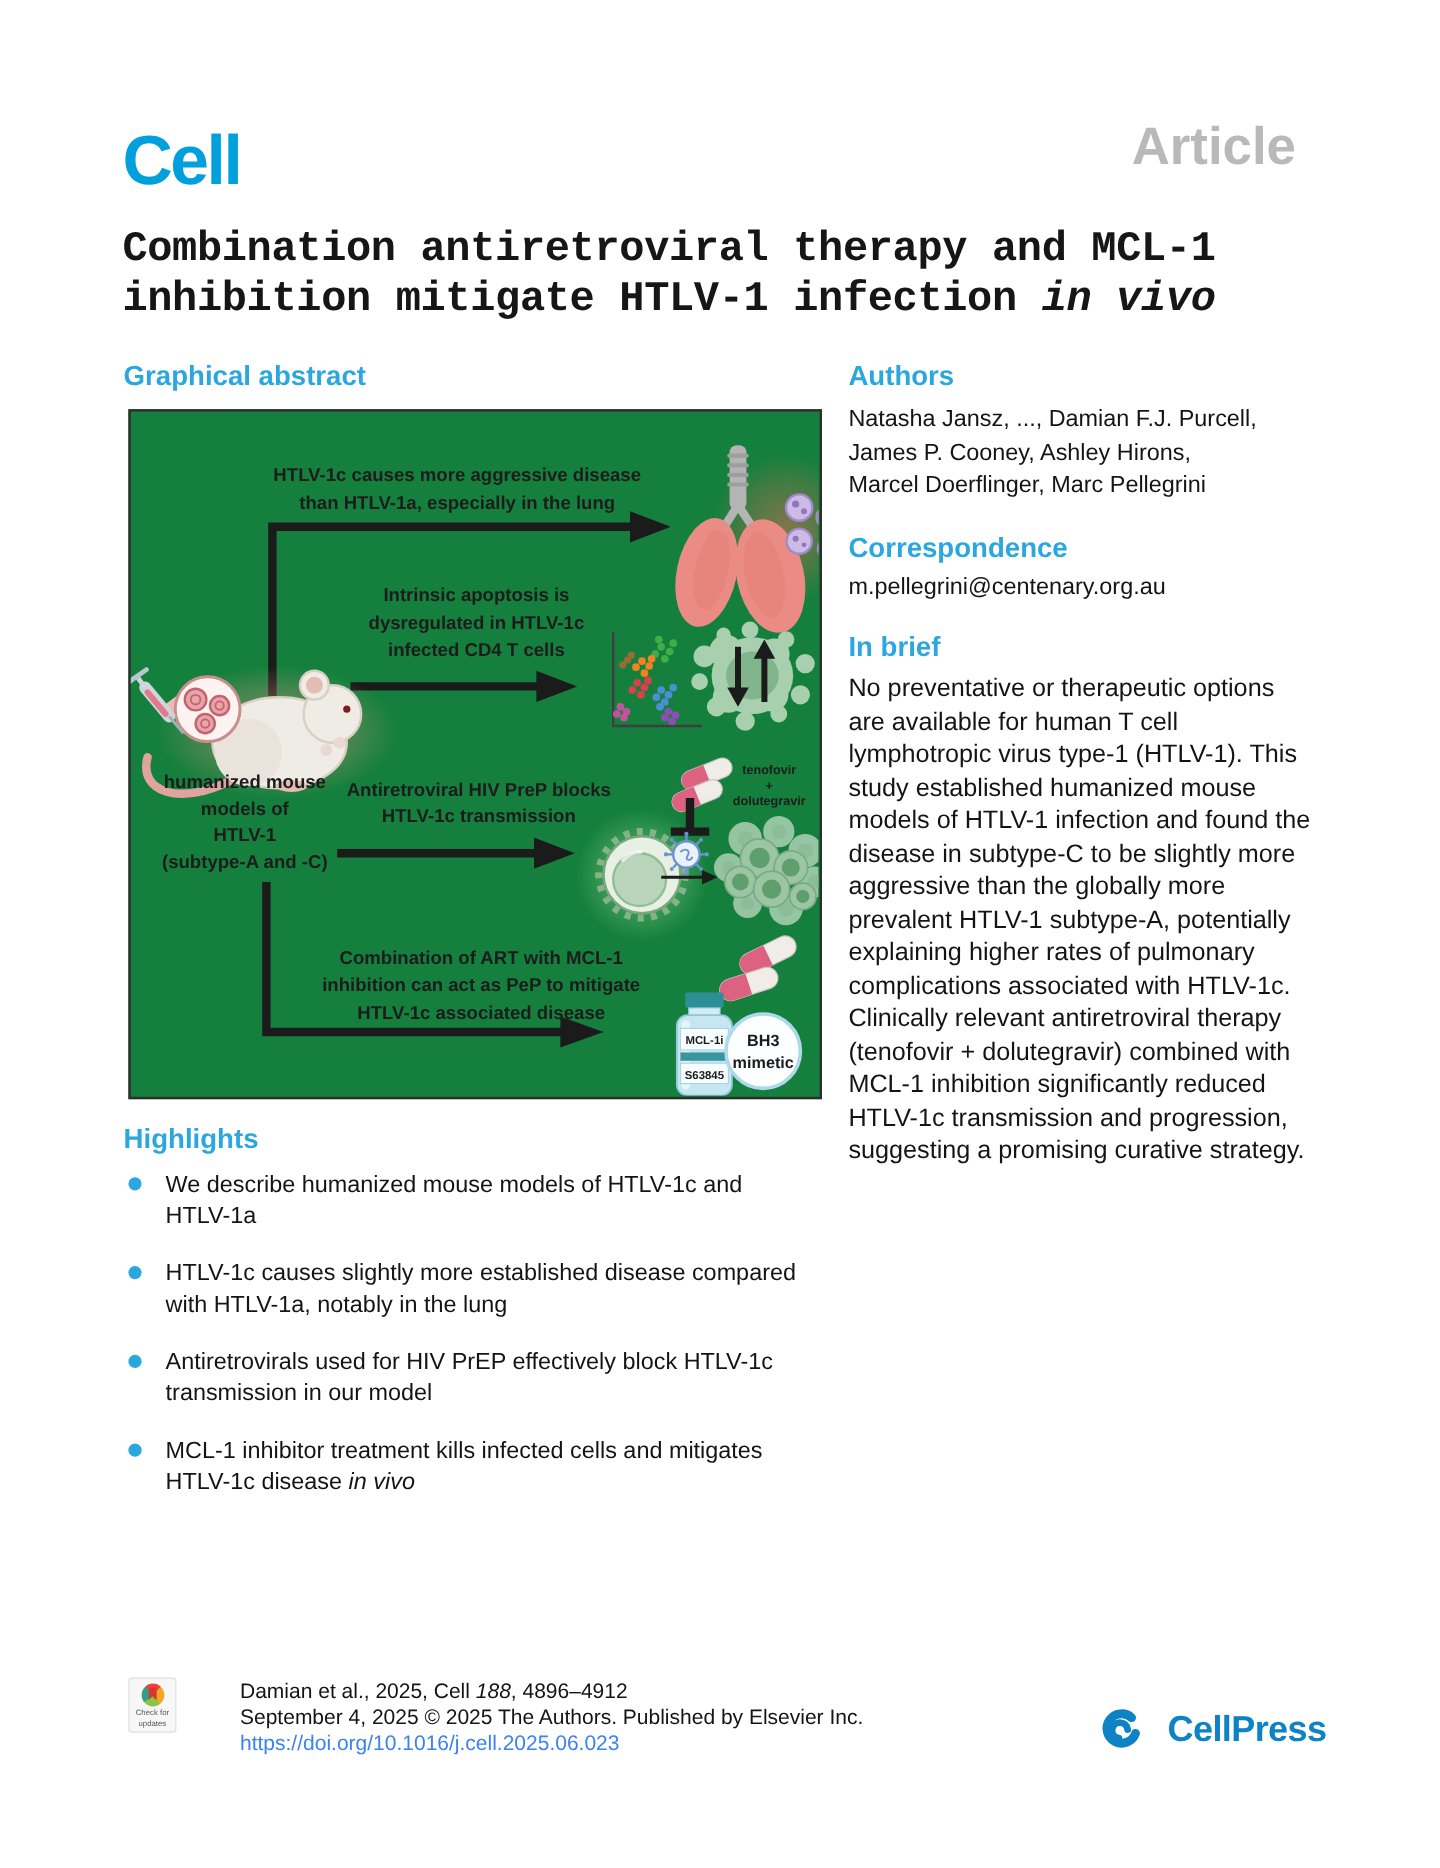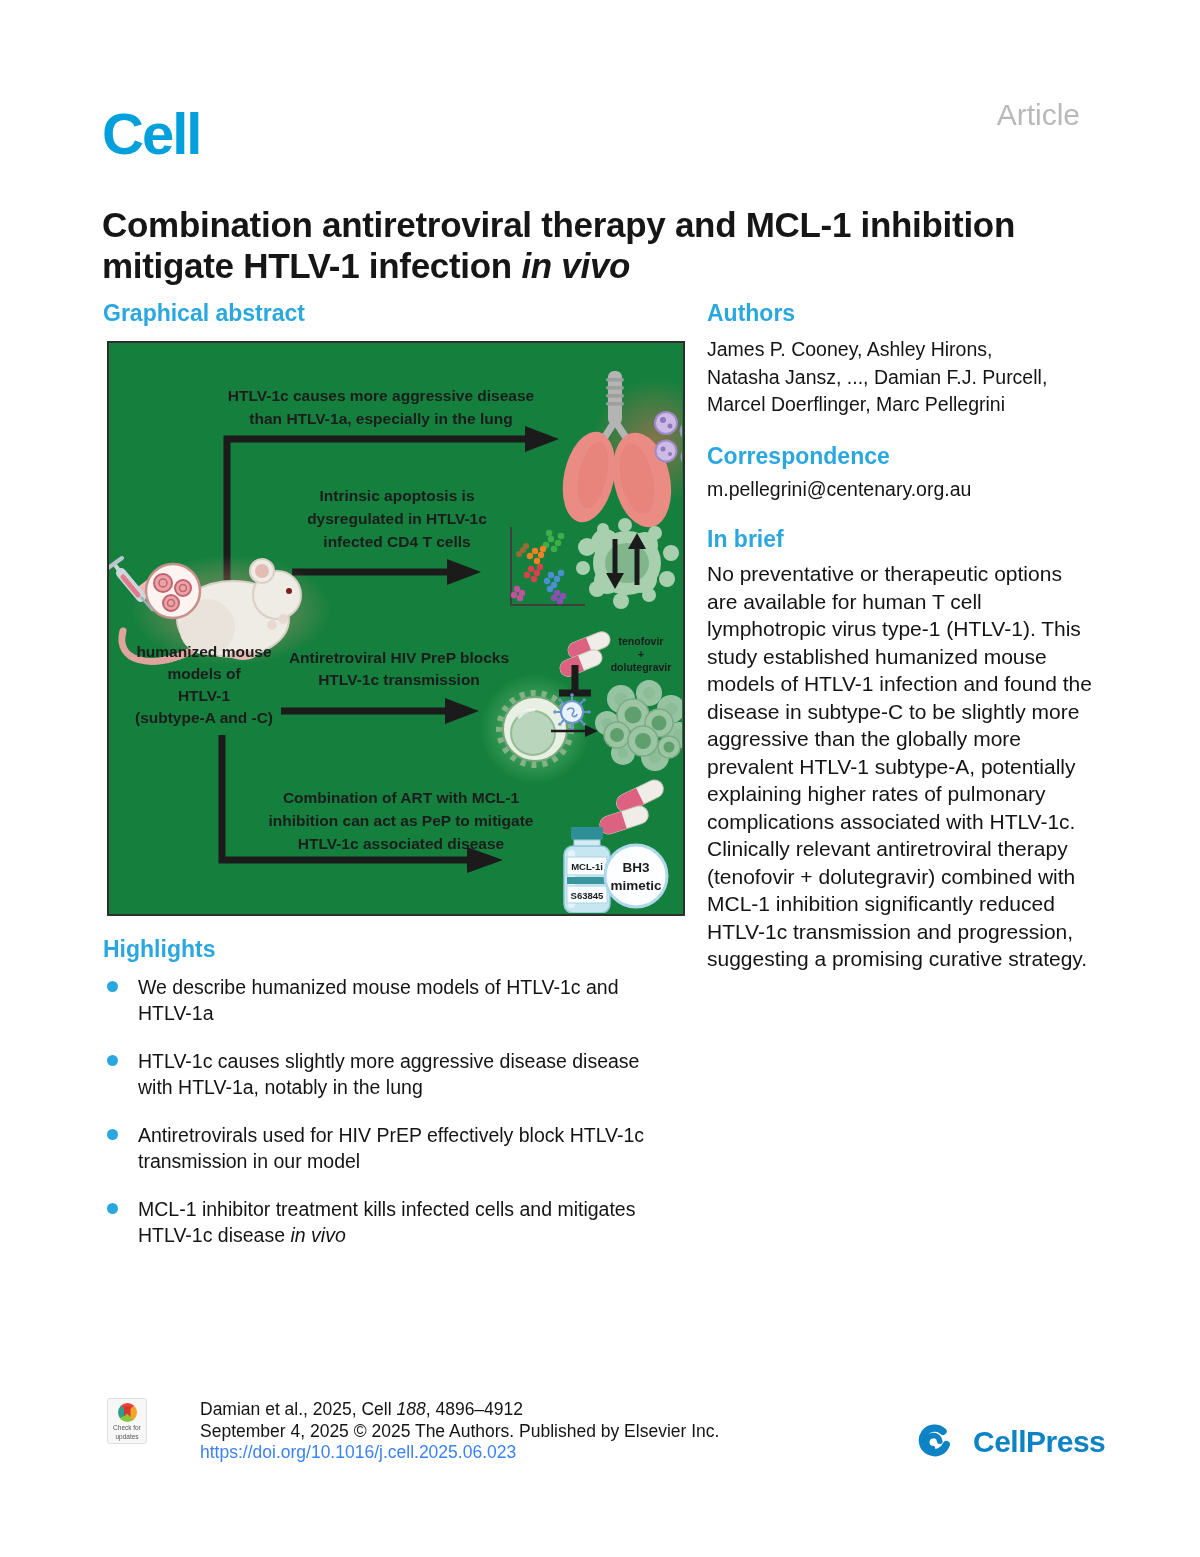--- a/index.html
+++ b/index.html
@@ -2,24 +2,24 @@
 <html><head>
 <meta charset="utf-8">
 <style>
   * { margin:0; padding:0; box-sizing:border-box; }
   html,body { width:1200px; height:1557px; background:#ffffff; overflow:hidden;
     font-family:"Liberation Sans", sans-serif; color:#141414; }
   .page { position:absolute; top:0; left:0; width:1200px; height:1557px;padding-left:48px; }
 
   #logo { position:absolute; left:102px; top:100px; font-size:58px; font-weight:bold;
     color:#00a0dc; letter-spacing:-2px; }
-  #article-type { position:absolute; right:120px; top:98px; font-size:30px; font-weight:normal;
+  #article-type { position:absolute; right:120px; top:98px; font-size:44px; font-weight:bold;
     color:#b9b9b9;text-align:center; }
-  #title { position:absolute; left:102px; top:204px; width:930px; font-size:35px;
-    font-weight:bold; color:#161616; line-height:41px; letter-spacing:-0.3px; }
+  #title { position:absolute; left:102px; top:188px; width:930px; font-size:35px;
+    font-weight:bold; color:#161616; line-height:41px; letter-spacing:-0.3px;font-family:Liberation Mono, monospace; }
   #title em { font-style:italic; }
 
   .section-heading { position:absolute; font-size:23px; font-weight:bold; color:#2ba7e0; }
   #ga-heading { left:103px; top:300px; }
   #authors-heading { left:707px; top:300px; }
   #corr-heading { left:707px; top:443px; }
   #inbrief-heading { left:707px; top:526px; }
   #hl-heading { left:103px; top:936px; }
 
   #ga-box { position:absolute; left:107px; top:341px; width:578px; height:575px;
@@ -393,39 +393,39 @@
         <polygon points="497,522 529,506 529,554" fill="#fdfeff" stroke="#aed9ec" stroke-width="2"></polygon>
         <circle cx="527" cy="533" r="31" fill="#fdfeff" stroke="#aed9ec" stroke-width="3"></circle>
         <text class="gb" x="527" y="529">BH3</text>
         <text class="gb" x="527" y="547">mimetic</text>
       </g>
     </svg>
   </div>
 
   <div class="section-heading" id="authors-heading">Authors</div>
   <div id="authors-text">
+    <div>Natasha Jansz, ..., Damian F.J. Purcell,</div>
     <div>James P. Cooney, Ashley Hirons,</div>
-    <div>Natasha Jansz, ..., Damian F.J. Purcell,</div>
     <div>Marcel Doerflinger, Marc Pellegrini</div>
   </div>
 
   <div class="section-heading" id="corr-heading">Correspondence</div>
   <div id="corr-email">m.pellegrini@centenary.org.au</div>
 
   <div class="section-heading" id="inbrief-heading">In brief</div>
   <div id="inbrief-text">No preventative or therapeutic options are available for human T cell lymphotropic virus type-1 (HTLV-1). This study established humanized mouse models of HTLV-1 infection and found the disease in subtype-C to be slightly more aggressive than the globally more prevalent HTLV-1 subtype-A, potentially explaining higher rates of pulmonary complications associated with HTLV-1c. Clinically relevant antiretroviral therapy (tenofovir + dolutegravir) combined with MCL-1 inhibition significantly reduced HTLV-1c transmission and progression, suggesting a promising curative strategy.</div>
 
   <div class="section-heading" id="hl-heading">Highlights</div>
   <div id="hl-list">
     <div class="hl-item">
       <span class="dot"></span><span>We describe humanized mouse models of HTLV-1c and</span><br>
       <span>HTLV-1a</span><em></em>
     </div>
     <div class="hl-item">
-      <span class="dot"></span><span>HTLV-1c causes slightly more aggressive disease disease</span><br>
+      <span class="dot"></span><span>HTLV-1c causes slightly more established disease compared</span><br>
       <span>with HTLV-1a, notably in the lung</span><em></em>
     </div>
     <div class="hl-item">
       <span class="dot"></span><span>Antiretrovirals used for HIV PrEP effectively block HTLV-1c</span><br>
       <span>transmission in our model</span><em></em>
     </div>
     <div class="hl-item">
       <span class="dot"></span><span>MCL-1 inhibitor treatment kills infected cells and mitigates</span><br>
       <span>HTLV-1c disease </span><em>in vivo</em>
     </div>

